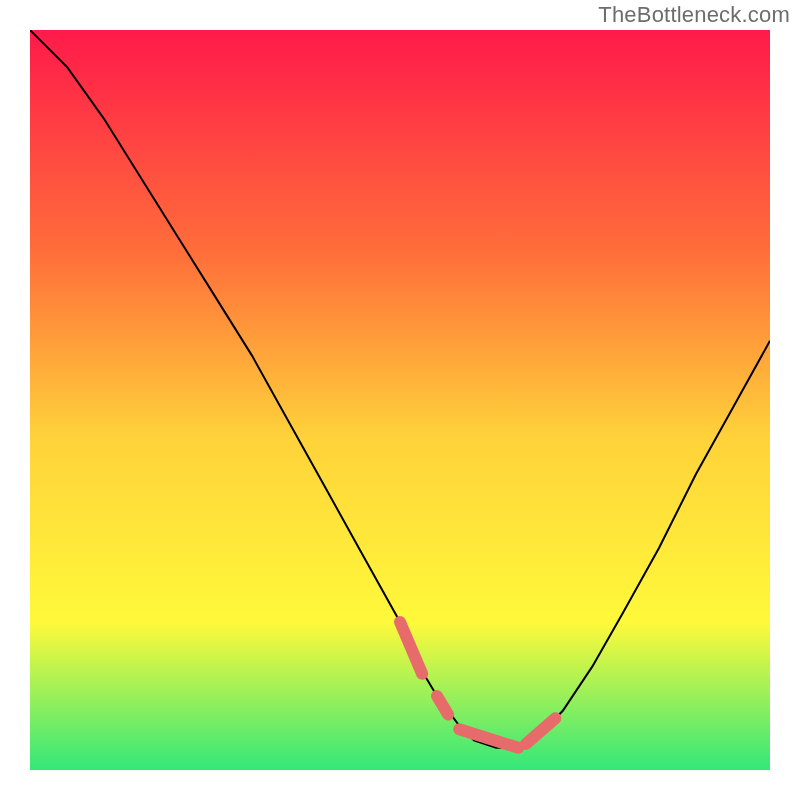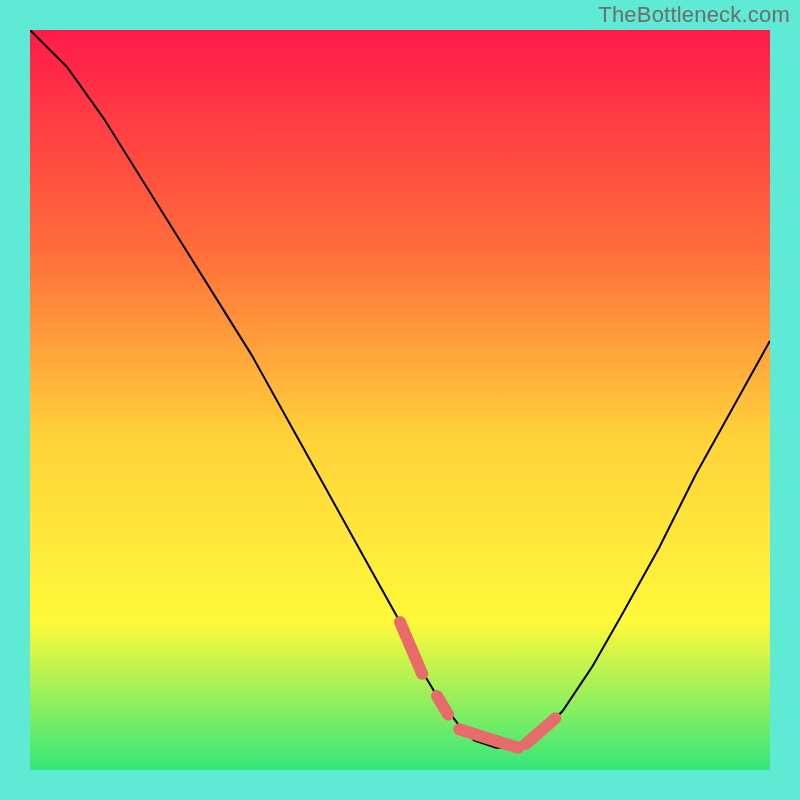--- a/index.html
+++ b/index.html
@@ -8,21 +8,21 @@
     width: 800px;
     height: 800px;
     background: #000000;
     overflow: hidden;
     font-family: Arial, Helvetica, sans-serif;
   }
   .frame {
     position: relative;
     width: 800px;
     height: 800px;
-    background: #5eead4;
+    background: #ffffff;
   }
   .watermark {
     position: absolute;
     top: 2px;
     right: 10px;
     color: #6d6d6d;
     font-size: 22px;
     font-weight: 500;
     letter-spacing: 0.2px;
     z-index: 5;

